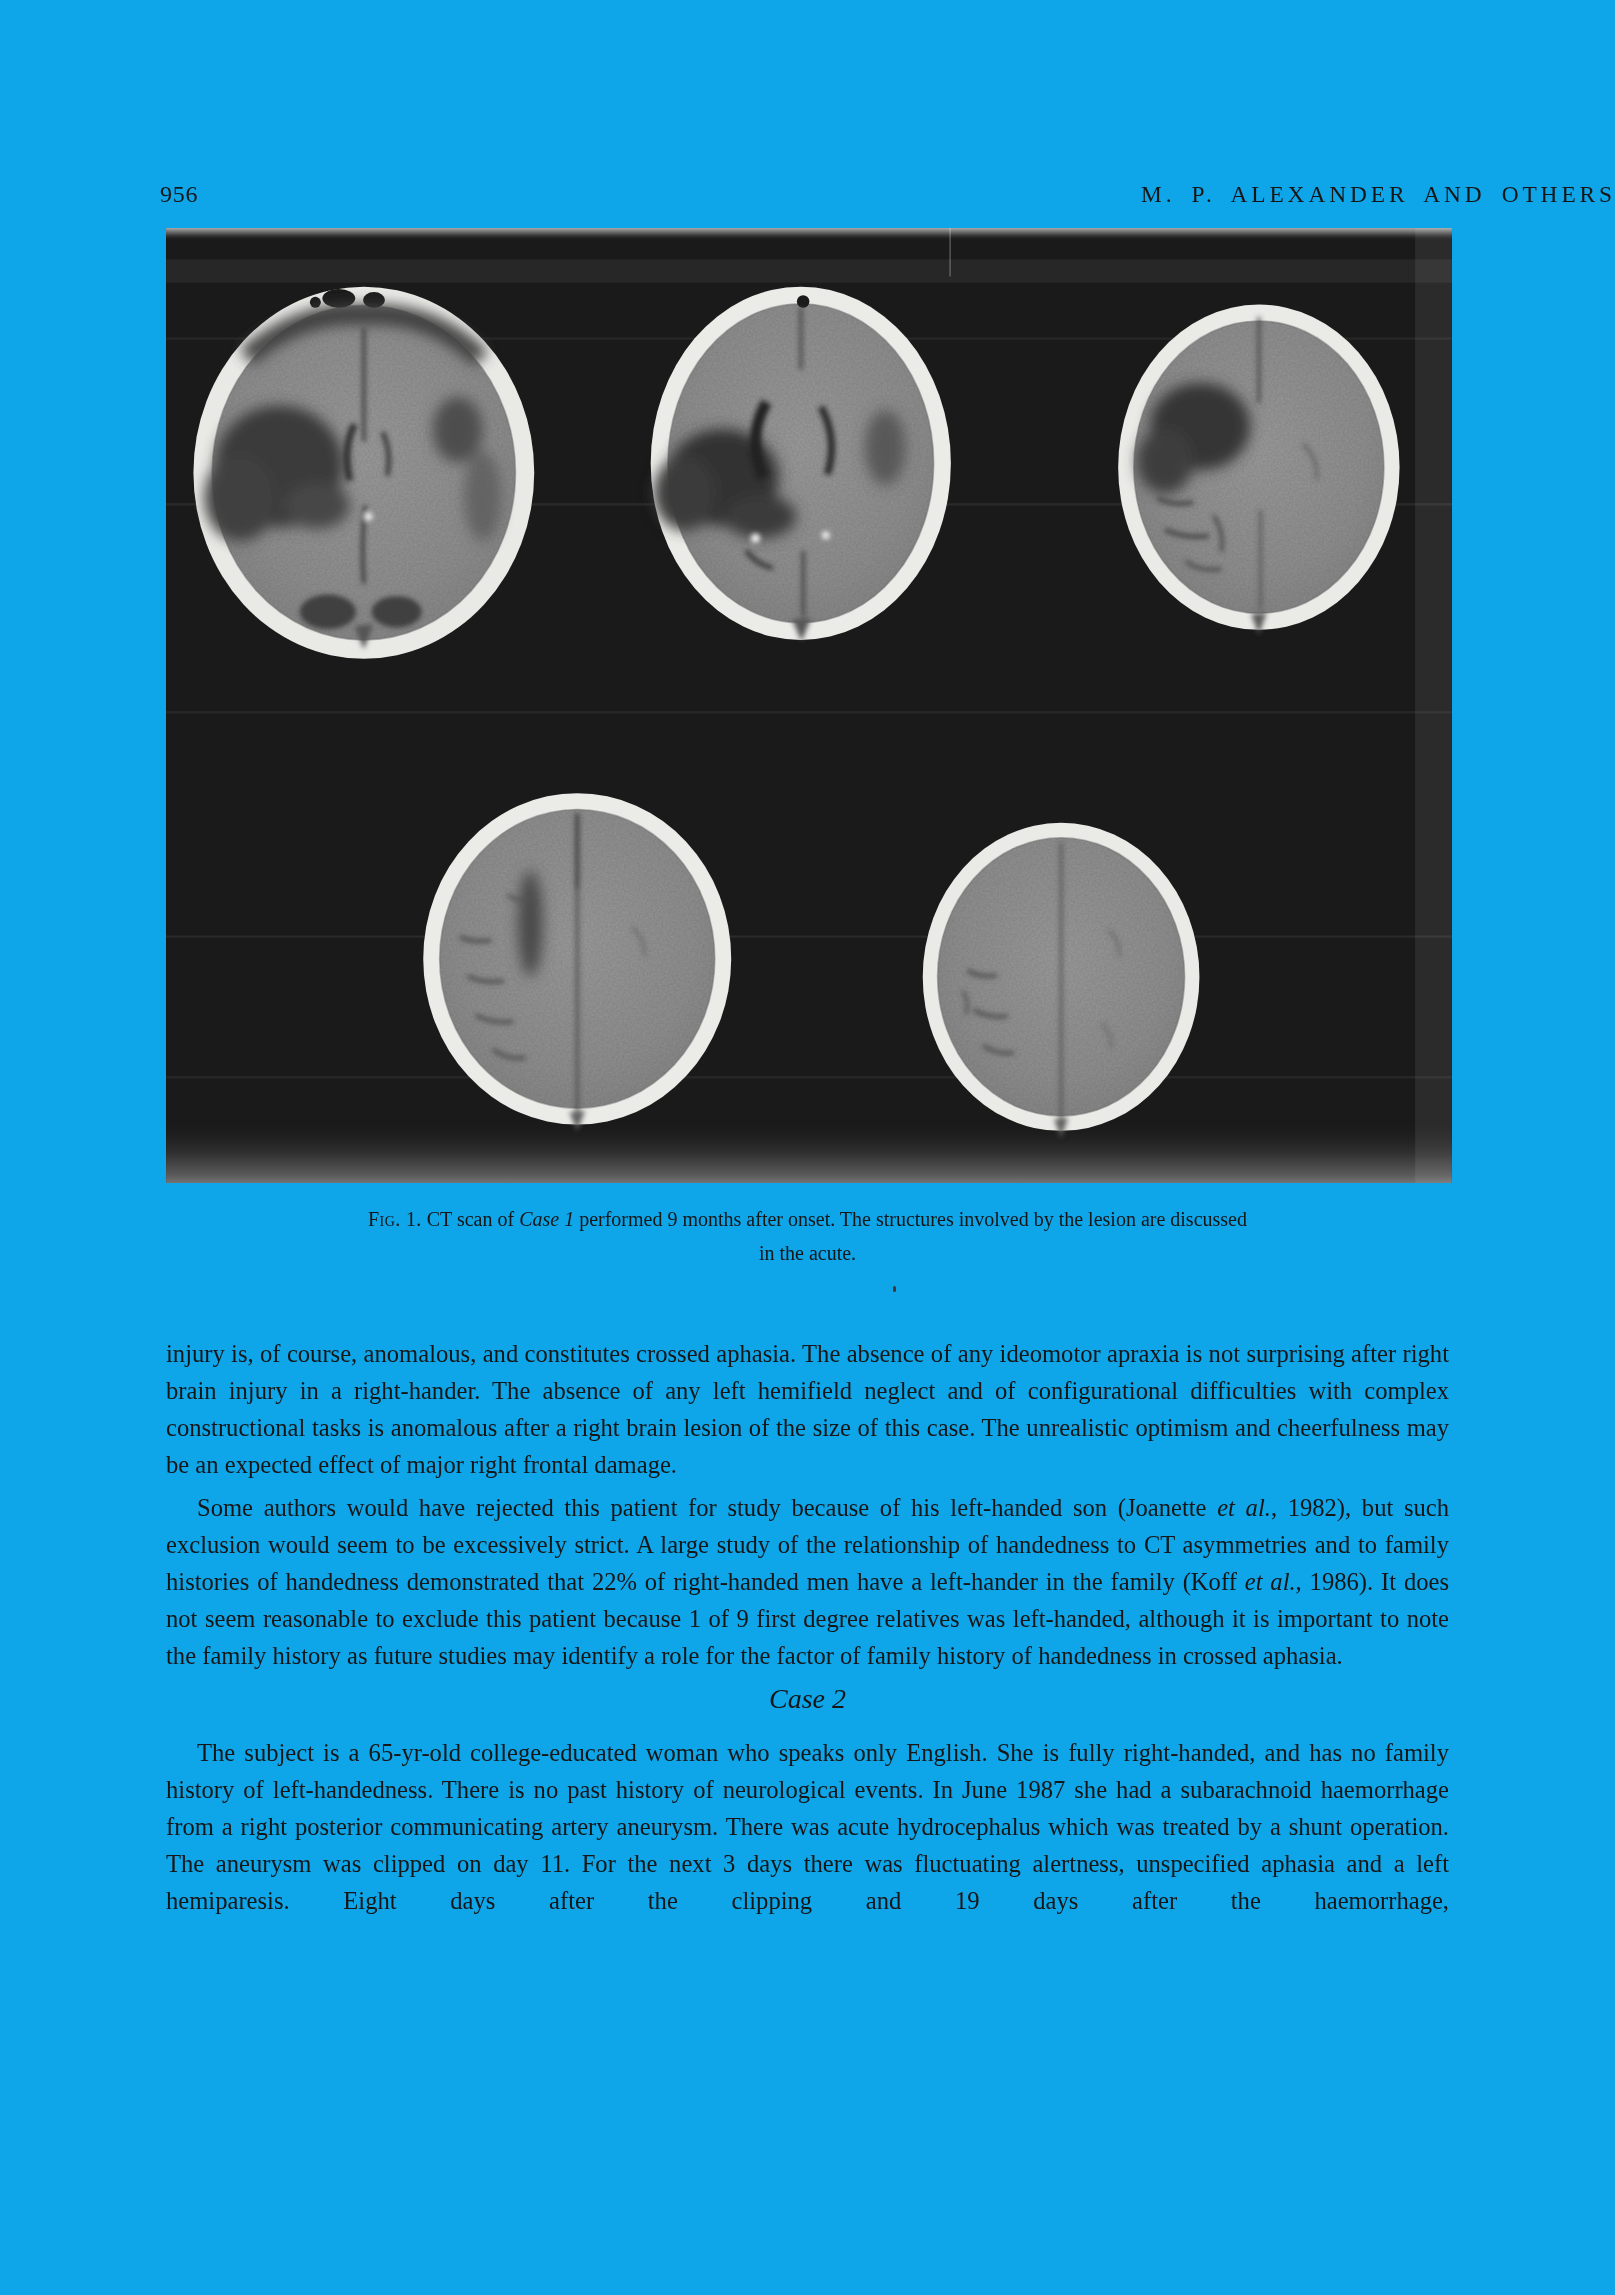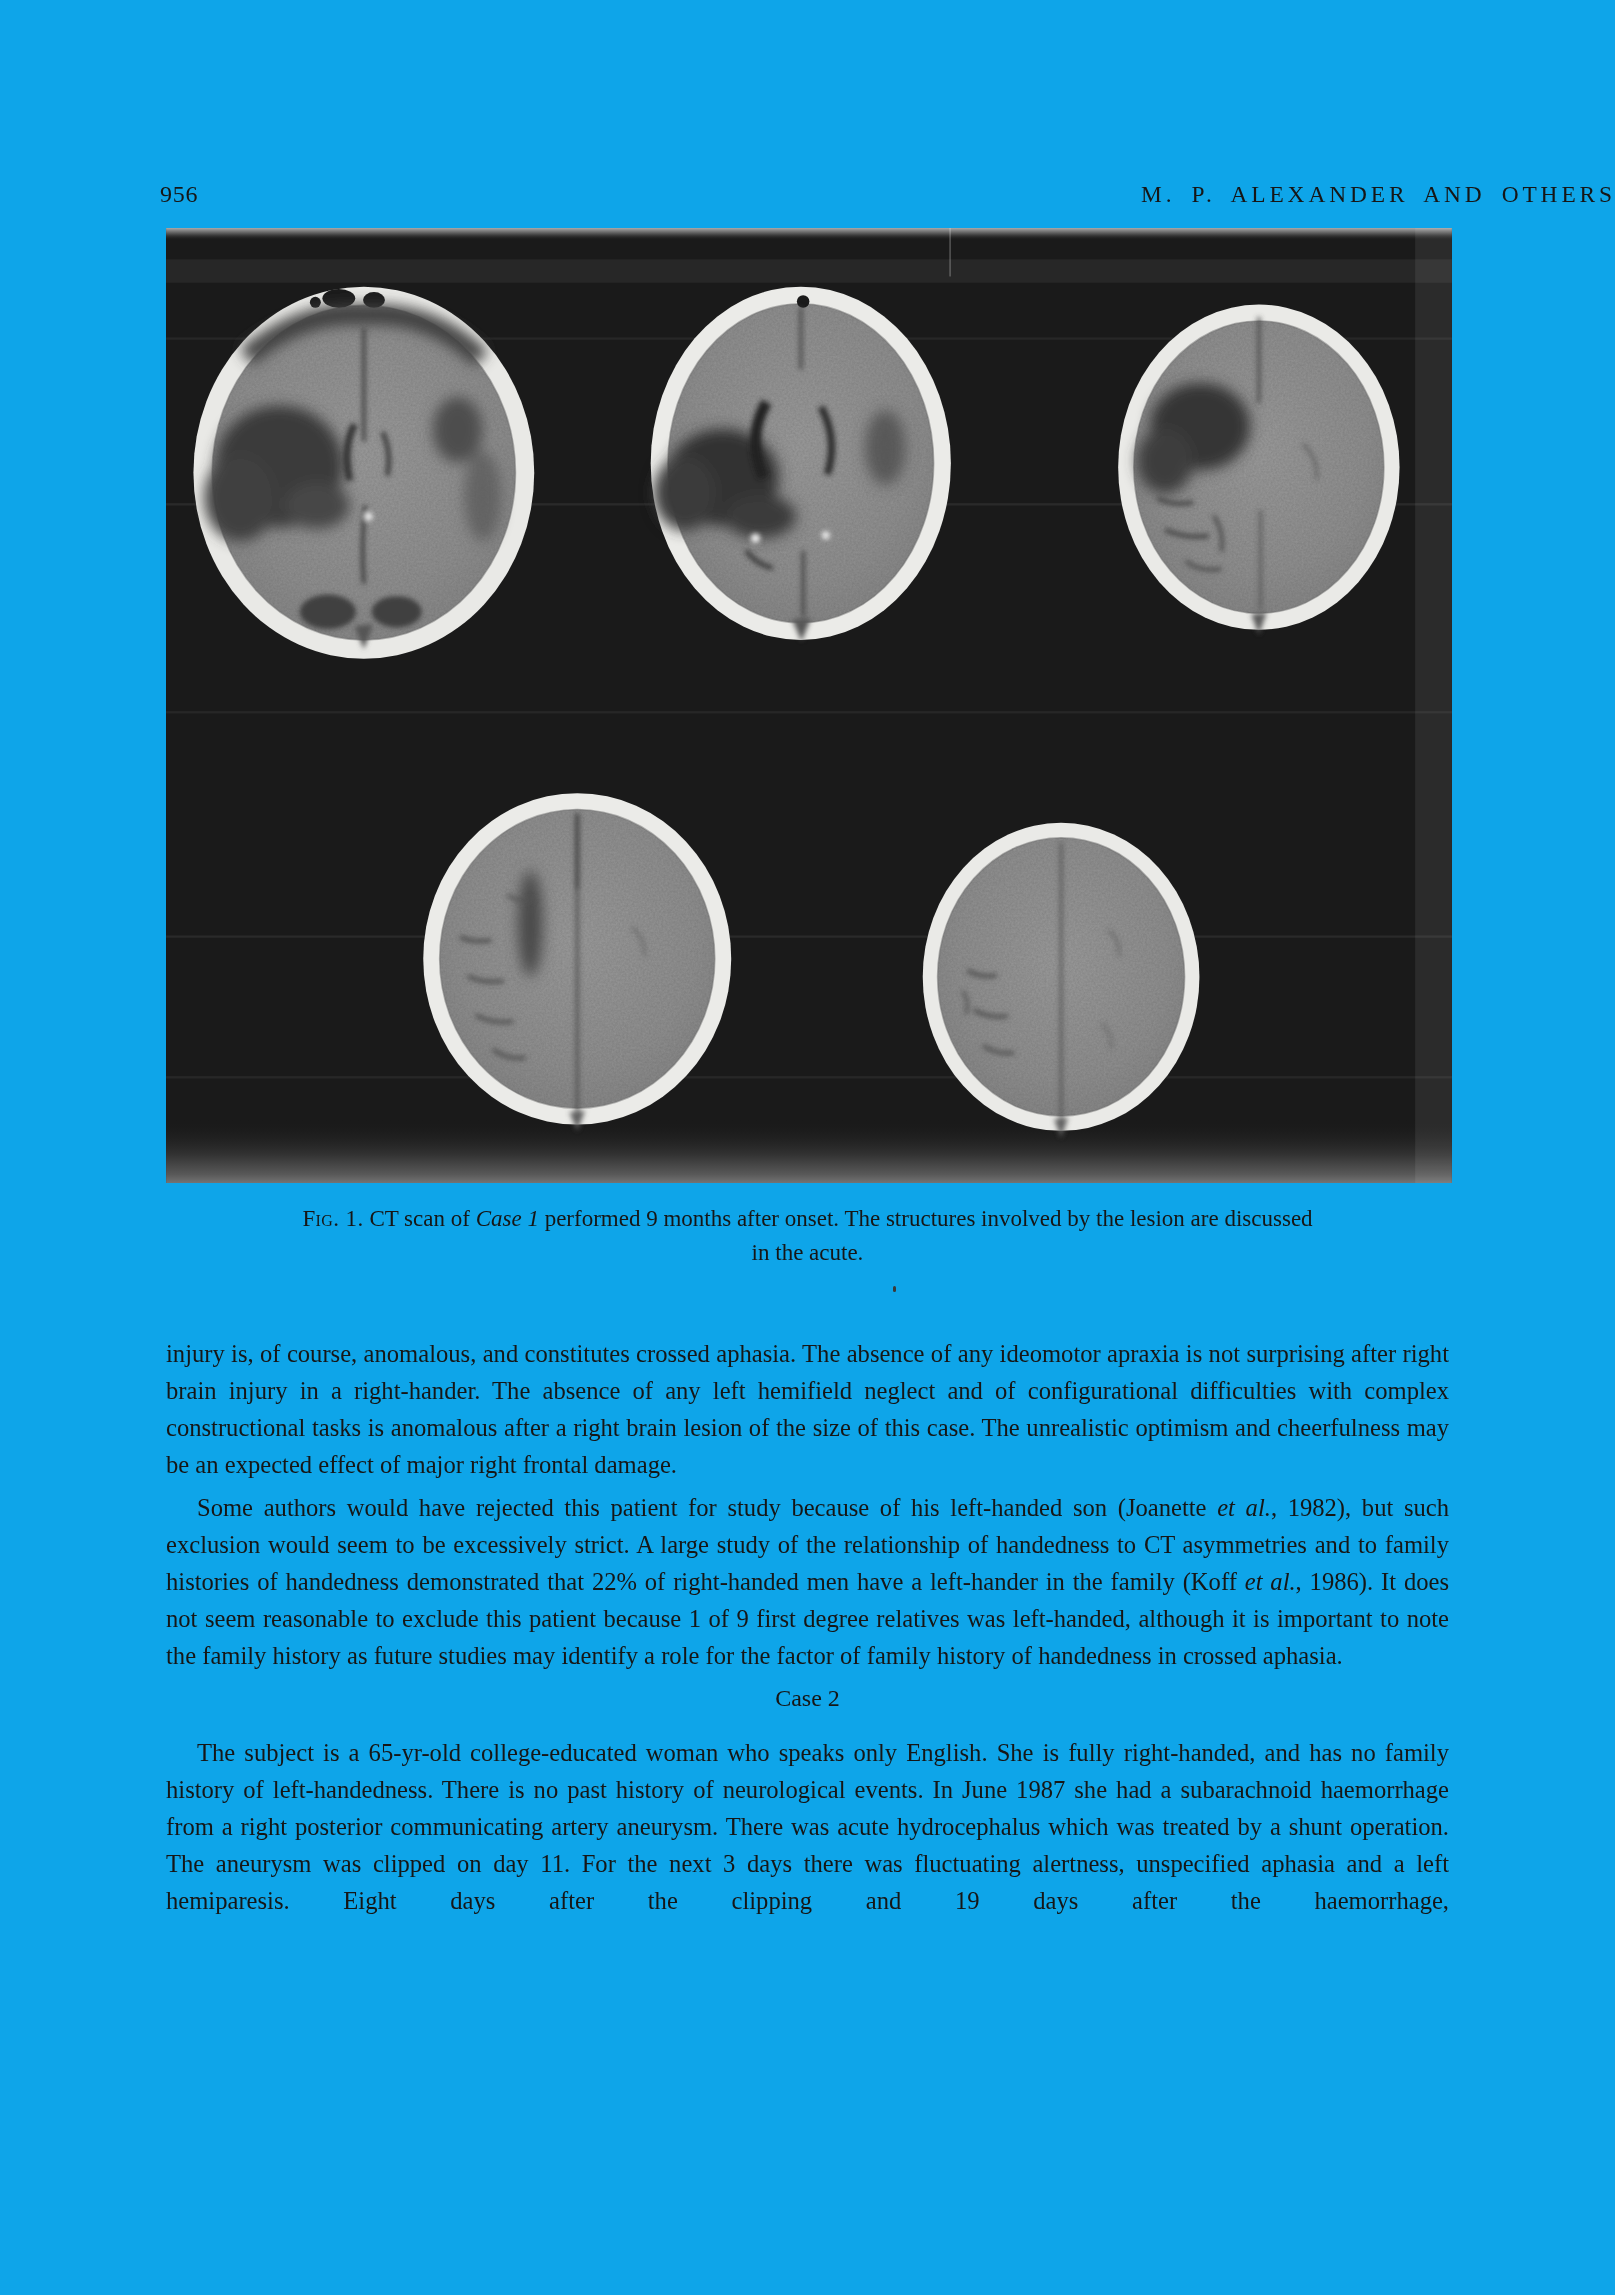--- a/index.html
+++ b/index.html
@@ -24,41 +24,41 @@
   .figure-plate{
     position:absolute;left:166px;top:228px;
     width:1286px;height:955px;
     background:#181818;
     overflow:hidden;
   }
   .figure-plate svg{display:block;}
   .figure-caption{
     position:absolute;left:160px;top:1202px;width:1295px;
     text-align:center;
-    font-size:23px;line-height:34px;
+    font-size:20px;line-height:34px;
   }
   .seg-italic{font-style:italic;}
   .seg-smallcaps{font-variant:small-caps;letter-spacing:0.4px;}
   .stray-mark{
     position:absolute;left:893px;top:1286px;
     width:3.1px;height:6.3px;border-radius:1.6px;
     background:#3a3a3a;
   }
   .body-text{
     position:absolute;left:160px;top:1329px;width:1295px;
     font-size:24.6px;line-height:37px;
     text-align:justify;
   }
   .body-text p{margin:6px;}
   .para-indent{text-indent:31px;}
   .para-continues{text-align-last:justify;}
   .case-heading{
     margin:6.3px 0 17px 0;
-    font-size:24px;line-height:37px;
-    font-weight:normal;
+    font-size:28px;line-height:37px;
+    font-weight:normal;font-style:italic;
     text-align:center;
   }
 </style>
 </head>
 <body>
 
 <div class="page">
 
   <div class="header-row">
     <span class="page-number">956</span>

